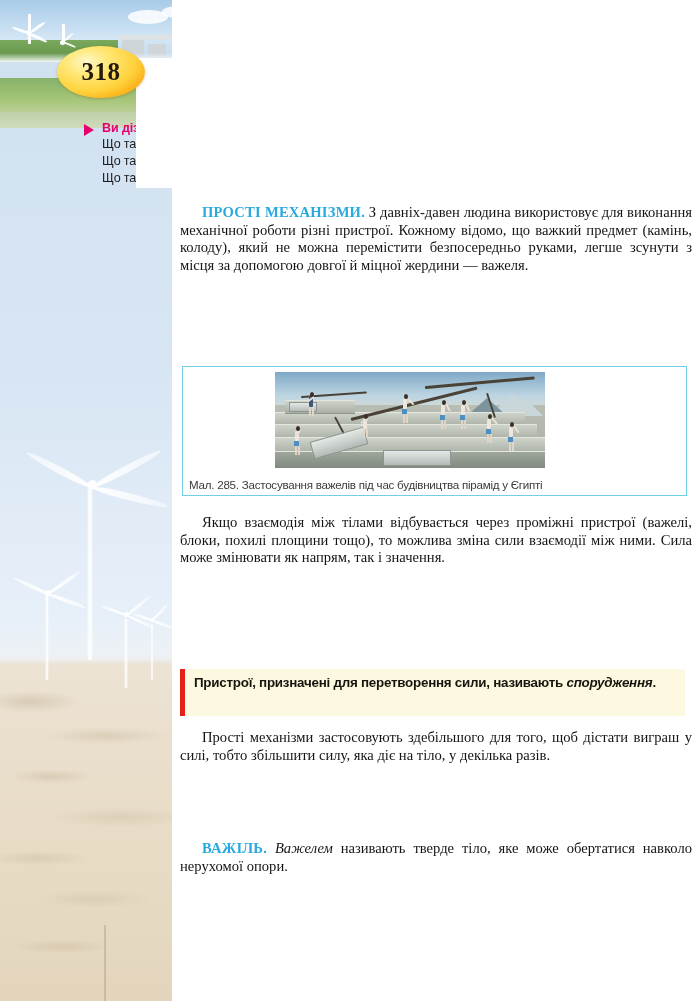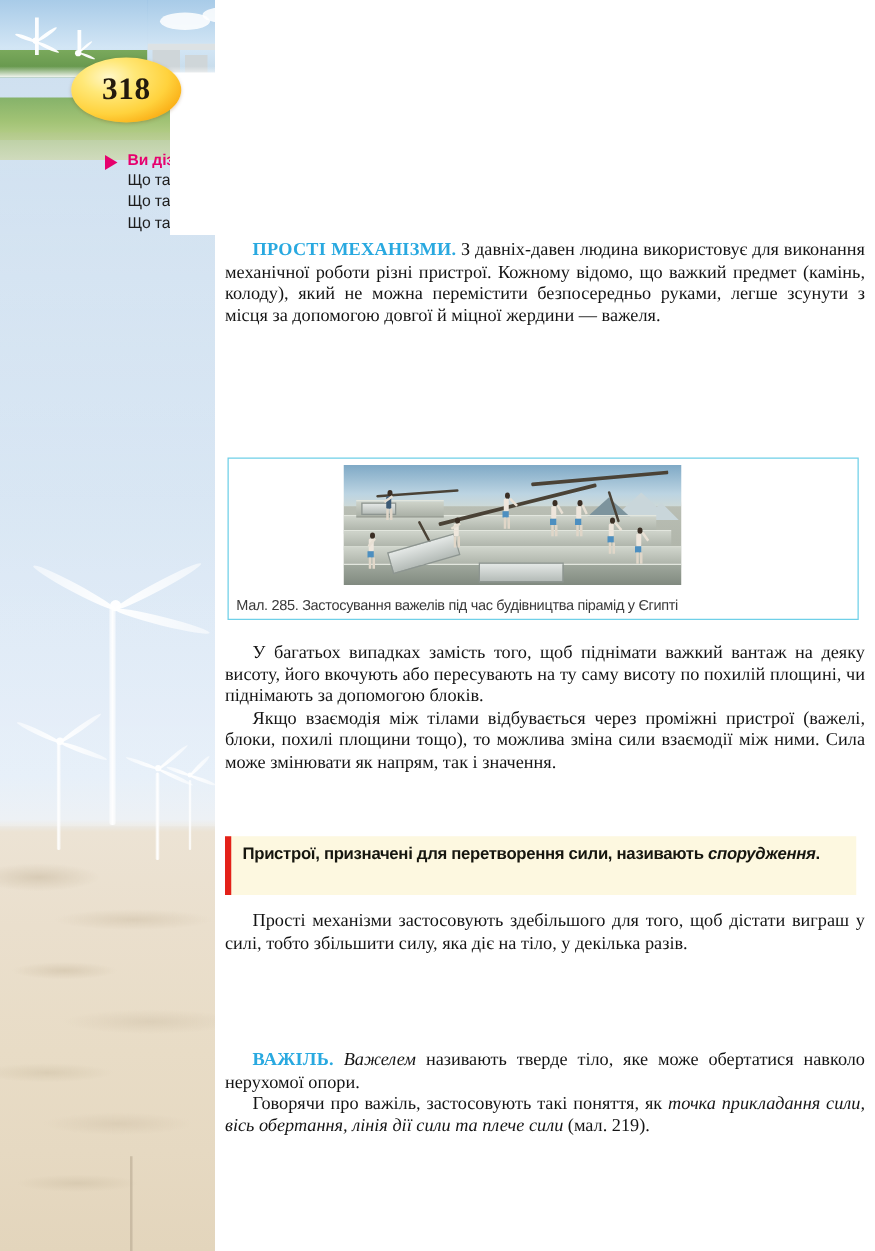--- a/index.html
+++ b/index.html
@@ -111,21 +111,21 @@
 
   
   .body-text{position:absolute;left:8px;width:512px;z-index:7;
     font-family:"Liberation Serif", serif;font-size:14.6px;line-height:17.5px;
     color:#141414;text-align:justify;}
   .body-text p{margin:0;text-indent:22px;}
   .runin{color:#29a9e0;font-weight:700;letter-spacing:.2px;}
   .it{font-style:italic;}
   .noind{text-indent:0;}
 
-  #blk-1{top:192px;}
+  #blk-1{top:204px;}
   #blk-2{top:514px;}
   #blk-3{top:729px;}
   #blk-4{top:840px;}
 
   
   .figure{position:absolute;left:10px;top:366px;width:505px;height:130px;
     border:1px solid #6fd0e8;background:#fff;box-sizing:border-box;z-index:7;}
   .fig-img{position:absolute;left:92px;top:5px;width:270px;height:96px;overflow:hidden;
     background:linear-gradient(180deg,#8fb8cf 0%,#b9d2e0 18%,#cfd9d6 30%,#b9beb4 34%,#a9aea2 100%);}
   .fig-sky{position:absolute;left:0;top:0;width:100%;height:34%;
@@ -391,32 +391,30 @@
           <div class="sk" style="left:-1px;top:15px;"></div>
             <div class="lg" style="left:0;top:20px;"></div>
           <div class="lg" style="left:3px;top:20px;"></div>
             <div class="ar" style="left:4px;top:4px;transform:rotate(-35deg);"></div>
         </div>
       </div>
       <div class="fig-cap">Мал. 285. Застосування важелів під час будівництва пірамід у Єгипті</div>
     </div>
 
     <div class="body-text" id="blk-2">
-      <p>У багатьох випадках замість того, щоб піднімати важкий вантаж на деяку висоту, його вкочують або пересувають на ту саму висоту по похилій площині, чи піднімають за допомогою блоків.</p>
       <p>Якщо взаємодія між тілами відбувається через проміжні пристрої (важелі, блоки, похилі площини тощо), то можлива зміна сили взаємодії між ними. Сила може змінювати як напрям, так і значення.</p>
     </div>
 
     <div class="callout">
       <div class="callout-bar"></div>
       <div class="callout-text"><span>Пристрої, призначені для перетворення сили, називають </span><i>спорудження</i><span>.</span></div>
     </div>
 
     <div class="body-text" id="blk-3">
       <p>Прості механізми застосовують здебільшого для того, щоб дістати виграш у силі, тобто збільшити силу, яка діє на тіло, у декілька разів.</p>
     </div>
 
     <div class="body-text" id="blk-4">
       <p class="noind"><span class="runin">ВАЖІЛЬ.</span><span class="it"> Важелем</span><span> називають тверде тіло, яке може обертатися навколо нерухомої опори.</span></p>
-      <p><span>Говорячи про важіль, застосовують такі поняття, як </span><span class="it">точка прикладання сили, вісь обертання, лінія дії сили та плече сили</span><span> (мал. 219).</span></p>
     </div>
 
   </div>
 </div>
 
 </body></html>

